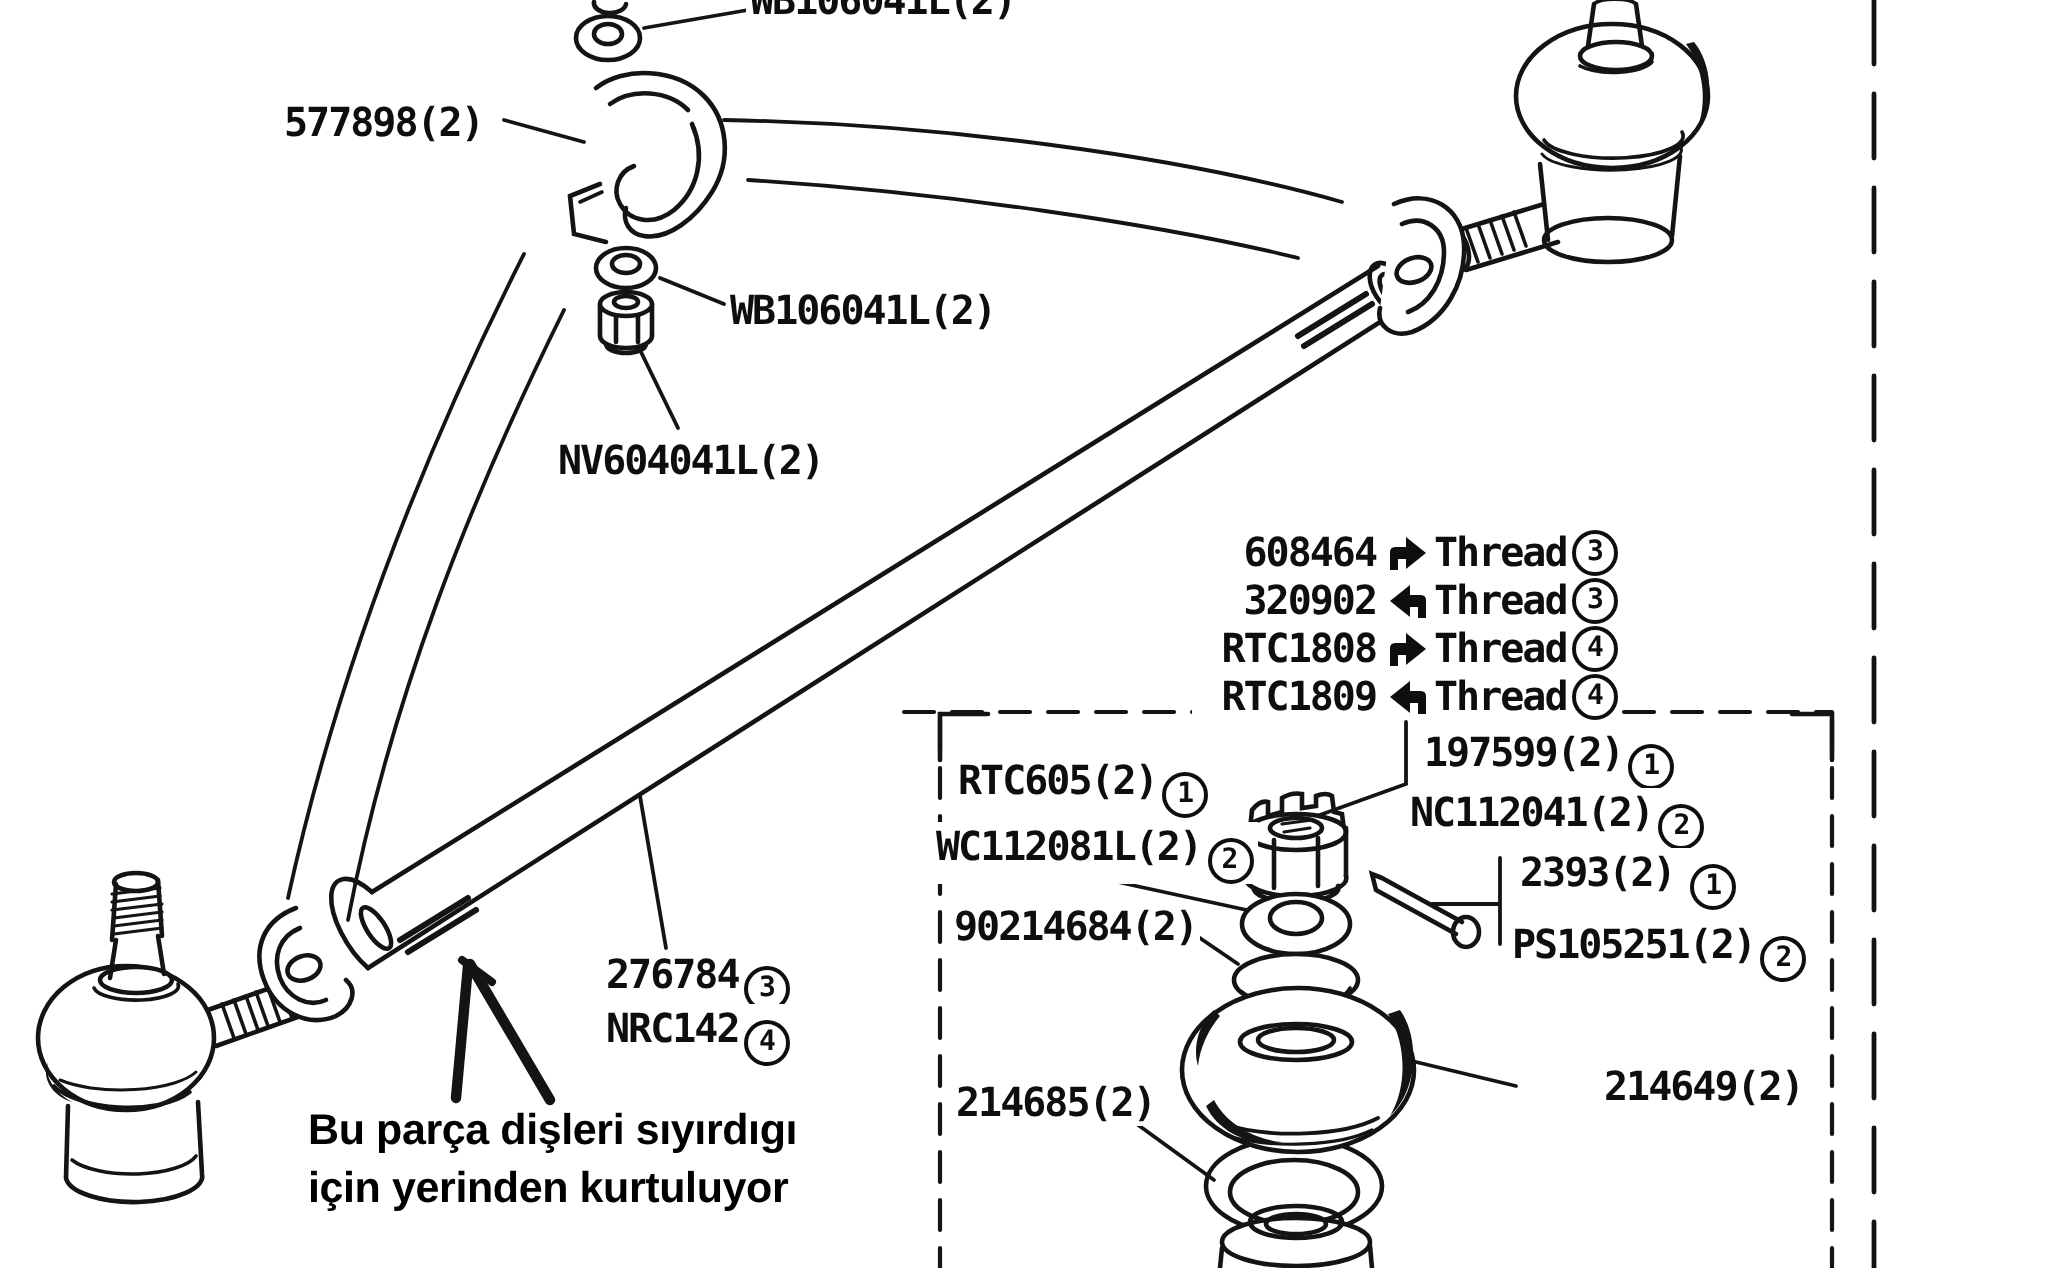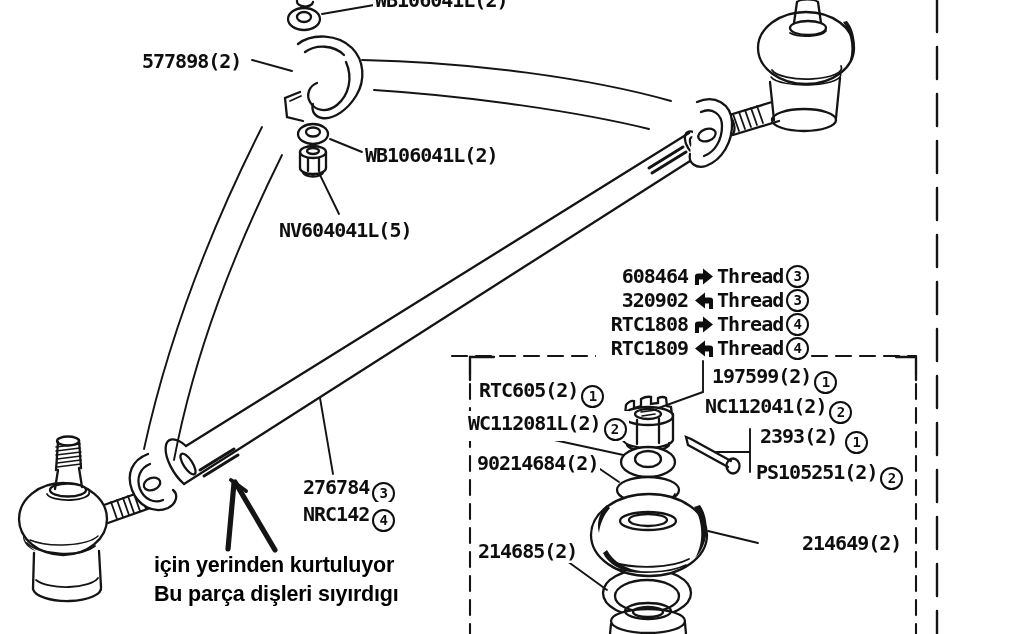--- a/index.html
+++ b/index.html
@@ -195,21 +195,21 @@
     <path d="M937,0 V634" stroke-dasharray="32 15" stroke-width="2.4"></path>
   </g>
 </svg>
 
 <div class="lbl" style="left:373px;top:-12px">WB106041L(2)</div>
 
 <div class="lbl" style="left:140px;top:49px">577898(2)</div>
 
 <div class="lbl" style="left:363px;top:143px">WB106041L(2)</div>
 
-<div class="lbl" style="left:277px;top:218px">NV604041L(5)</div>
+<div class="lbl" style="left:277px;top:218px">NV604041L(2)</div>
 
 <div class="threads">
   <div class="trow">
     <span class="tpart">608464</span>
     <span class="arr">
       <svg width="24" height="19" viewBox="0 0 24 19">
           <path fill="#0e0e0e" d="M3,18 L3,9 Q3,6.5 6,6.5 L11,6.5 L11,1.5 L21,9.5 L11,17.5 L11,12.5 L7,12.5 L7,18 Z"></path>
         </svg>
     </span>
     <span>Thread</span>
@@ -270,15 +270,15 @@
 <div class="lbl" style="left:758px;top:424px">
   <span>2393(2)</span><span class="circ" style="margin-left:8px">1</span>
 </div>
 <div class="lbl" style="left:754px;top:460px">
   <span>PS105251(2)</span><span class="circ">2</span>
 </div>
 <div class="lbl" style="left:476px;top:539px">214685(2)</div>
 <div class="lbl" style="left:800px;top:531px">214649(2)</div>
 
 <div class="note">
+  <div>Bu parça dişleri sıyırdıgı</div>
   <div>için yerinden kurtuluyor</div>
-  <div>Bu parça dişleri sıyırdıgı</div>
 </div>
 
 </body></html>

